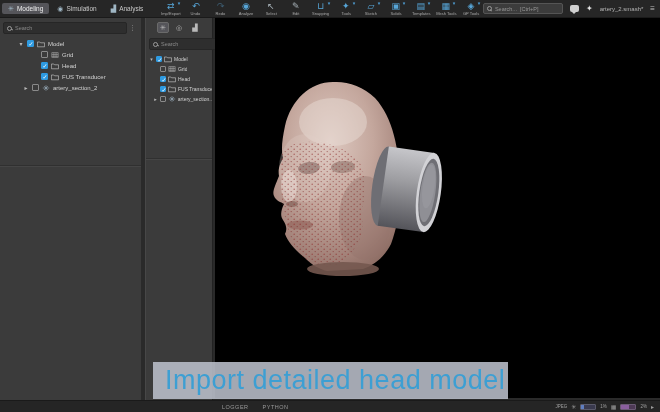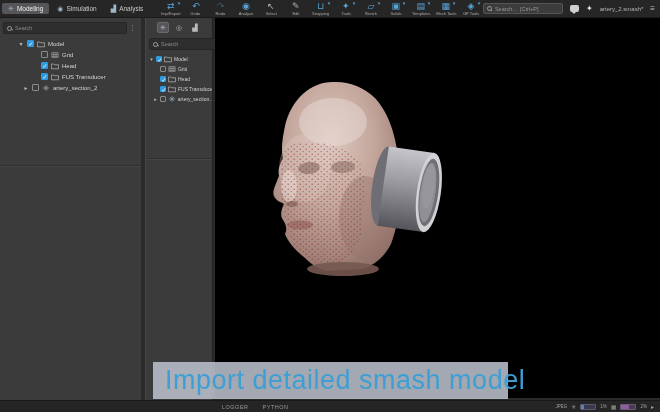--- a/index.html
+++ b/index.html
@@ -355,21 +355,21 @@
         <rect x="-28" y="-40" width="46" height="80" fill="url(#cyl)"></rect>
         <ellipse cx="18" cy="0" rx="12" ry="40" fill="#d2d2d6"></ellipse>
         <ellipse cx="18" cy="0" rx="9.5" ry="34" fill="#6f6f75"></ellipse>
         <ellipse cx="17" cy="0" rx="7.5" ry="30" fill="#8f8f95"></ellipse>
         <ellipse cx="17" cy="-6" rx="6" ry="22" fill="#9b9ba1" opacity="0.6"></ellipse>
       </g>
     </svg>
   </div>
 
   <div id="caption">
-    <span>Import detailed smash model</span>
+    <span>Import detailed head model</span>
   </div>
 
   <div id="statusbar">
     <div id="sb-tabs">
       <span class="sbtab">LOGGER</span>
       <span class="sbtab">PYTHON</span>
     </div>
     <div id="sb-right">
       <span class="sbtxt">JPEG</span>
       <span class="sbicn">✳</span>

